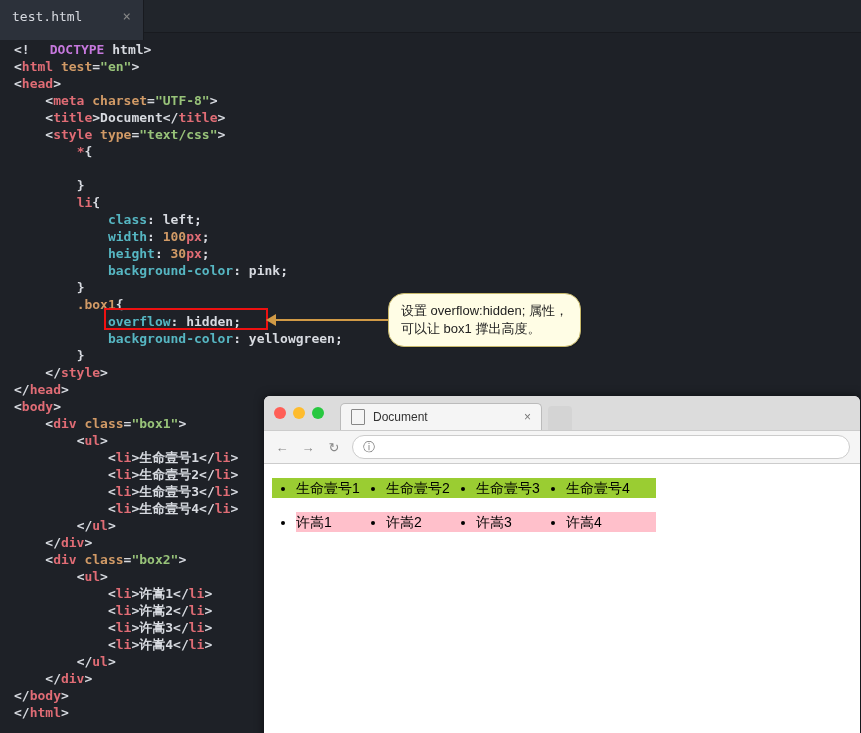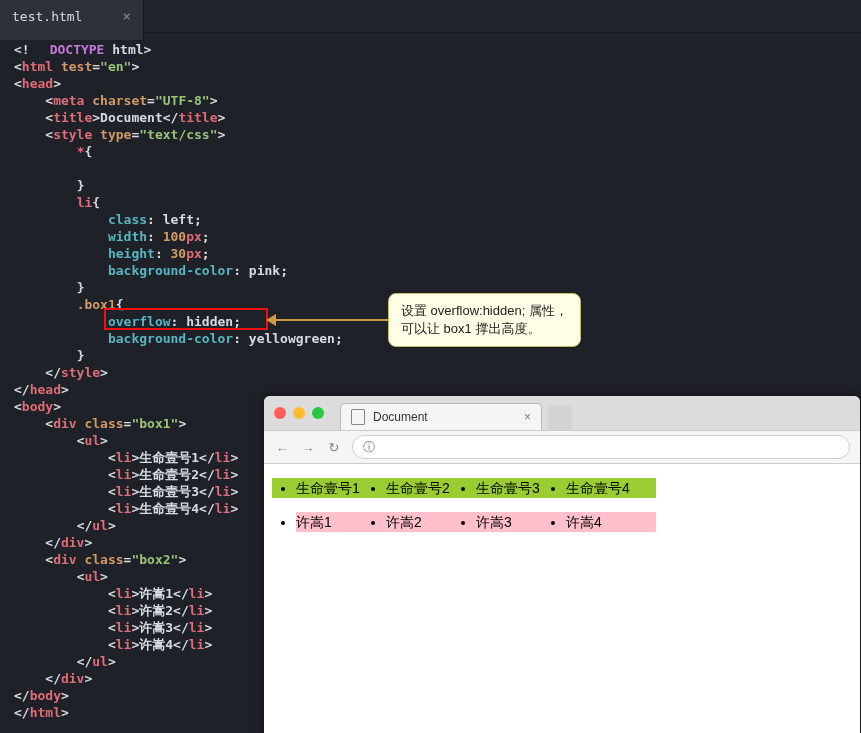--- a/index.html
+++ b/index.html
@@ -67,21 +67,21 @@
   }
   .callout .arrow-head {
     width: 0; height: 0;
     border-top: 6px solid transparent;
     border-bottom: 6px solid transparent;
     border-right: 10px solid #d19a46;
   }
   .callout .balloon {
     background: #fffde5;
     border: 1px solid #c7b86a;
-    border-radius: 8px;
+    border-radius: 16px;
     padding: 8px 12px;
     font-family: "PingFang SC","Microsoft YaHei",sans-serif;
     font-size: 13px;
     color: #222;
     line-height: 18px;
     box-shadow: 1px 1px 0 rgba(0,0,0,.15);
     white-space: nowrap;
   }
 
   .browser {

